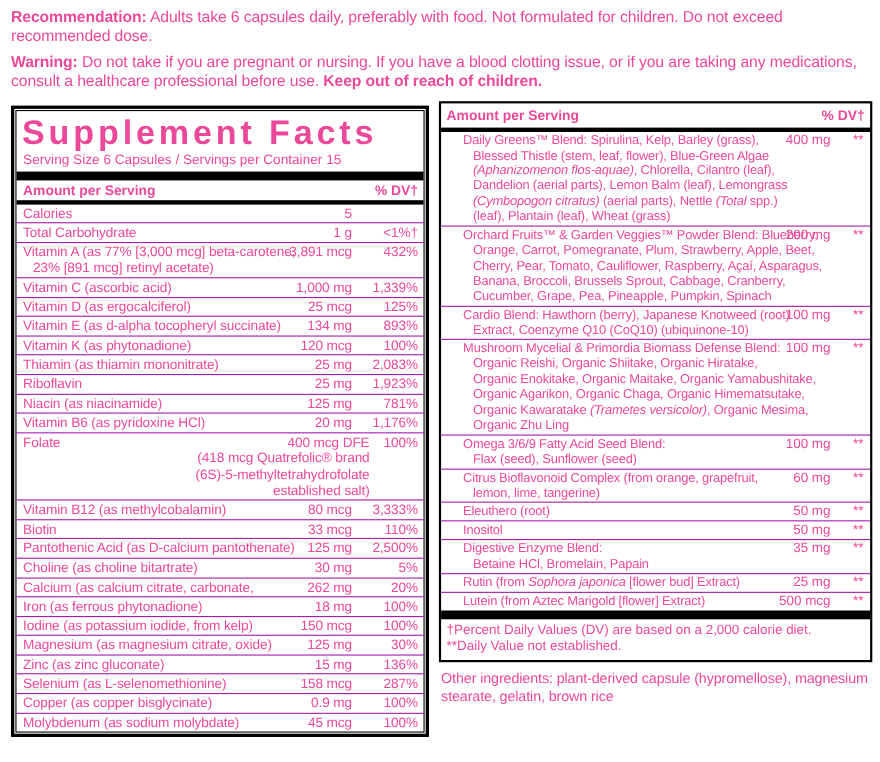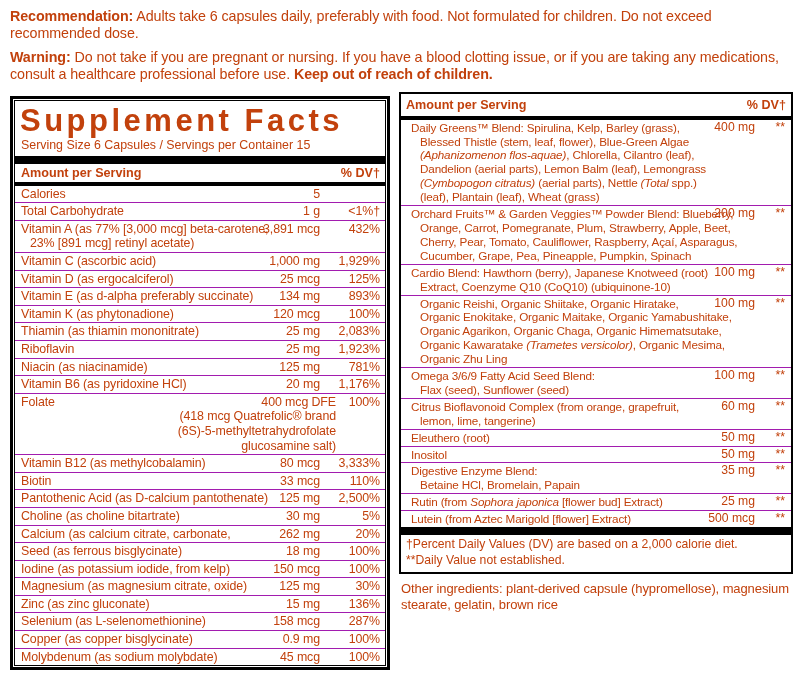--- a/index.html
+++ b/index.html
@@ -1,16 +1,16 @@
 <!DOCTYPE html>
 <html><head>
 <meta charset="utf-8">
 <style>
   html,body{margin:0;padding:0;background:#fff;}
-  .page{position:relative;width:800px;height:693px;overflow:hidden;background:#fff;color:#c2410c;
+  .page{position:relative;width:800px;height:693px;overflow:hidden;background:#fff;color:#ec4899;
         font-family:"Liberation Sans",sans-serif;}
   
   .top{margin:8px 10px 0 10px;font-size:14.3px;line-height:1.2;letter-spacing:-0.1px;}
   .top p{margin:0 0 7px 0;}
   .top b{font-weight:bold;}
   
   .panels{display:flex;align-items:flex-start;margin:8px 7px 0 10px;gap:9px;}
   
   .facts{width:380px;box-sizing:border-box;border:3px solid #000;background:#fff;margin-top:4px;}
   .facts-inner{border:1px solid #000;margin:1px;padding-top:1px;}
@@ -26,21 +26,21 @@
   .rows .row:first-child{border-top:none;}
   .row .cont{padding-left:9px;}
   .amt{position:absolute;top:1px;right:65px;white-space:nowrap;}
   .dv{position:absolute;top:1px;right:5px;white-space:nowrap;}
   .row.has-sub .amt{right:49px;}
   .amt-sub{text-align:right;padding-right:44px;}
   
   .rightcol{width:394px;}
   .blends{box-sizing:border-box;width:394px;border:2px solid #000;background:#fff;}
   .blends .colhead{padding:2px 5px;}
-  .blends .rows .row{font-size:11.7px;line-height:13.9px;letter-spacing:-0.15px;padding:1px 10px;}
+  .blends .rows .row{font-size:11.7px;line-height:13.9px;letter-spacing:-0.15px;padding:1px 20px;}
   .blends .amt{right:36px;font-size:12.2px;letter-spacing:0;}
   .blends .dv{right:6px;font-size:12.2px;letter-spacing:0;}
   .footnotes{font-size:12.2px;line-height:15.5px;padding:2px 5px 4px 5px;}
   .other{font-size:13px;line-height:16px;letter-spacing:-0.1px;margin:7px 0 0 2px;max-width:392px;}
   .line{white-space:nowrap;}
   i{font-style:italic;}
 </style>
 </head>
 <body>
 
@@ -75,29 +75,29 @@
             </div>
             <div class="row">
               <div class="line">Vitamin A (as 77% [3,000 mcg] beta-carotene,</div>
               <div class="line cont">23% [891 mcg] retinyl acetate)</div>
               <span class="amt">3,891 mcg</span>
               <span class="dv">432%</span>
             </div>
             <div class="row">
               <div class="line">Vitamin C (ascorbic acid)</div>
               <span class="amt">1,000 mg</span>
-              <span class="dv">1,929%</span>
+              <span class="dv">1,339%</span>
             </div>
             <div class="row">
               <div class="line">Vitamin D (as ergocalciferol)</div>
               <span class="amt">25 mcg</span>
               <span class="dv">125%</span>
             </div>
             <div class="row">
-              <div class="line">Vitamin E (as d-alpha preferably succinate)</div>
+              <div class="line">Vitamin E (as d-alpha tocopheryl succinate)</div>
               <span class="amt">134 mg</span>
               <span class="dv">893%</span>
             </div>
             <div class="row">
               <div class="line">Vitamin K (as phytonadione)</div>
               <span class="amt">120 mcg</span>
               <span class="dv">100%</span>
             </div>
             <div class="row">
               <div class="line">Thiamin (as thiamin mononitrate)</div>
@@ -118,21 +118,21 @@
               <div class="line">Vitamin B6 (as pyridoxine HCl)</div>
               <span class="amt">20 mg</span>
               <span class="dv">1,176%</span>
             </div>
             <div class="row has-sub">
               <div class="line">Folate</div>
               <span class="amt">400 mcg DFE</span>
               <span class="dv">100%</span>
               <div class="amt-sub">(418 mcg Quatrefolic® brand</div>
               <div class="amt-sub">(6S)-5-methyltetrahydrofolate</div>
-              <div class="amt-sub">glucosamine salt)</div>
+              <div class="amt-sub">established salt)</div>
             </div>
             <div class="row">
               <div class="line">Vitamin B12 (as methylcobalamin)</div>
               <span class="amt">80 mcg</span>
               <span class="dv">3,333%</span>
             </div>
             <div class="row">
               <div class="line">Biotin</div>
               <span class="amt">33 mcg</span>
               <span class="dv">110%</span>
@@ -146,21 +146,21 @@
               <div class="line">Choline (as choline bitartrate)</div>
               <span class="amt">30 mg</span>
               <span class="dv">5%</span>
             </div>
             <div class="row">
               <div class="line">Calcium (as calcium citrate, carbonate,</div>
               <span class="amt">262 mg</span>
               <span class="dv">20%</span>
             </div>
             <div class="row">
-              <div class="line">Seed (as ferrous bisglycinate)</div>
+              <div class="line">Iron (as ferrous phytonadione)</div>
               <span class="amt">18 mg</span>
               <span class="dv">100%</span>
             </div>
             <div class="row">
               <div class="line">Iodine (as potassium iodide, from kelp)</div>
               <span class="amt">150 mcg</span>
               <span class="dv">100%</span>
             </div>
             <div class="row">
               <div class="line">Magnesium (as magnesium citrate, oxide)</div>
@@ -207,31 +207,33 @@
               <div class="line cont">Dandelion (aerial parts), Lemon Balm (leaf), Lemongrass</div>
               <div class="line cont"><i>(Cymbopogon citratus)</i> (aerial parts), Nettle <i>(Total</i> spp.)</div>
               <div class="line cont">(leaf), Plantain (leaf), Wheat (grass)</div>
               <span class="amt">400 mg</span>
               <span class="dv">**</span>
             </div>
             <div class="row">
               <div class="line">Orchard Fruits™ &amp; Garden Veggies™ Powder Blend: Blueberry,</div>
               <div class="line cont">Orange, Carrot, Pomegranate, Plum, Strawberry, Apple, Beet,</div>
               <div class="line cont">Cherry, Pear, Tomato, Cauliflower, Raspberry, Açaí, Asparagus,</div>
+              <div class="line cont">Banana, Broccoli, Brussels Sprout, Cabbage, Cranberry,</div>
               <div class="line cont">Cucumber, Grape, Pea, Pineapple, Pumpkin, Spinach</div>
               <span class="amt">200 mg</span>
               <span class="dv">**</span>
             </div>
             <div class="row">
               <div class="line">Cardio Blend: Hawthorn (berry), Japanese Knotweed (root)</div>
               <div class="line cont">Extract, Coenzyme Q10 (CoQ10) (ubiquinone-10)</div>
               <span class="amt">100 mg</span>
               <span class="dv">**</span>
             </div>
             <div class="row">
+              <div class="line">Mushroom Mycelial &amp; Primordia Biomass Defense Blend:</div>
               <div class="line cont">Organic Reishi, Organic Shiitake, Organic Hiratake,</div>
               <div class="line cont">Organic Enokitake, Organic Maitake, Organic Yamabushitake,</div>
               <div class="line cont">Organic Agarikon, Organic Chaga, Organic Himematsutake,</div>
               <div class="line cont">Organic Kawaratake <i>(Trametes versicolor)</i>, Organic Mesima,</div>
               <div class="line cont">Organic Zhu Ling</div>
               <span class="amt">100 mg</span>
               <span class="dv">**</span>
             </div>
             <div class="row">
               <div class="line">Omega 3/6/9 Fatty Acid Seed Blend:</div>

